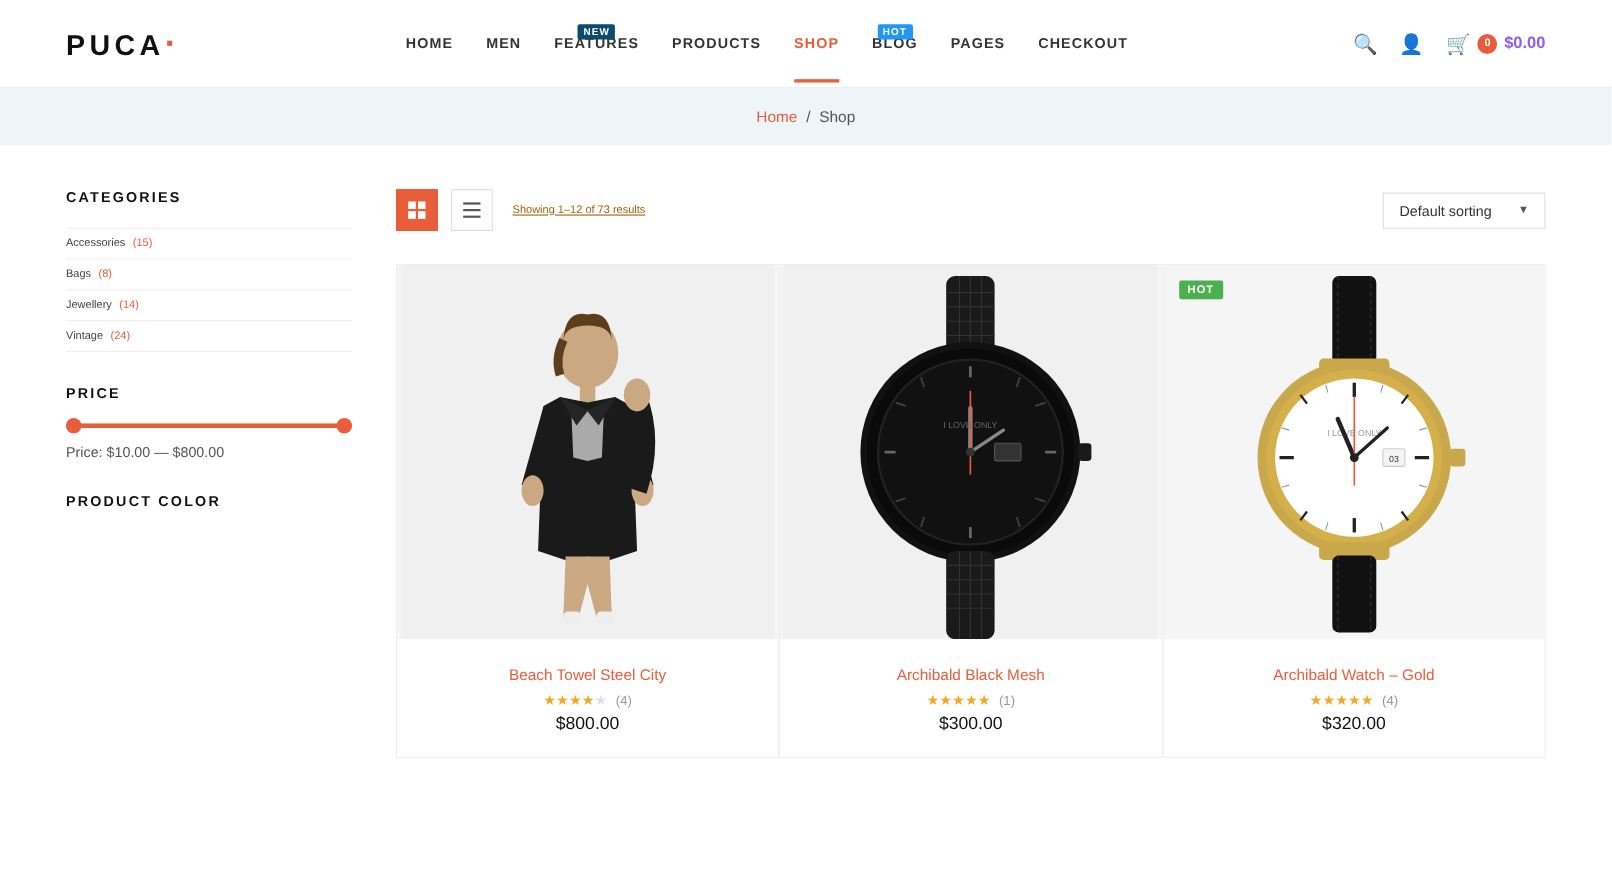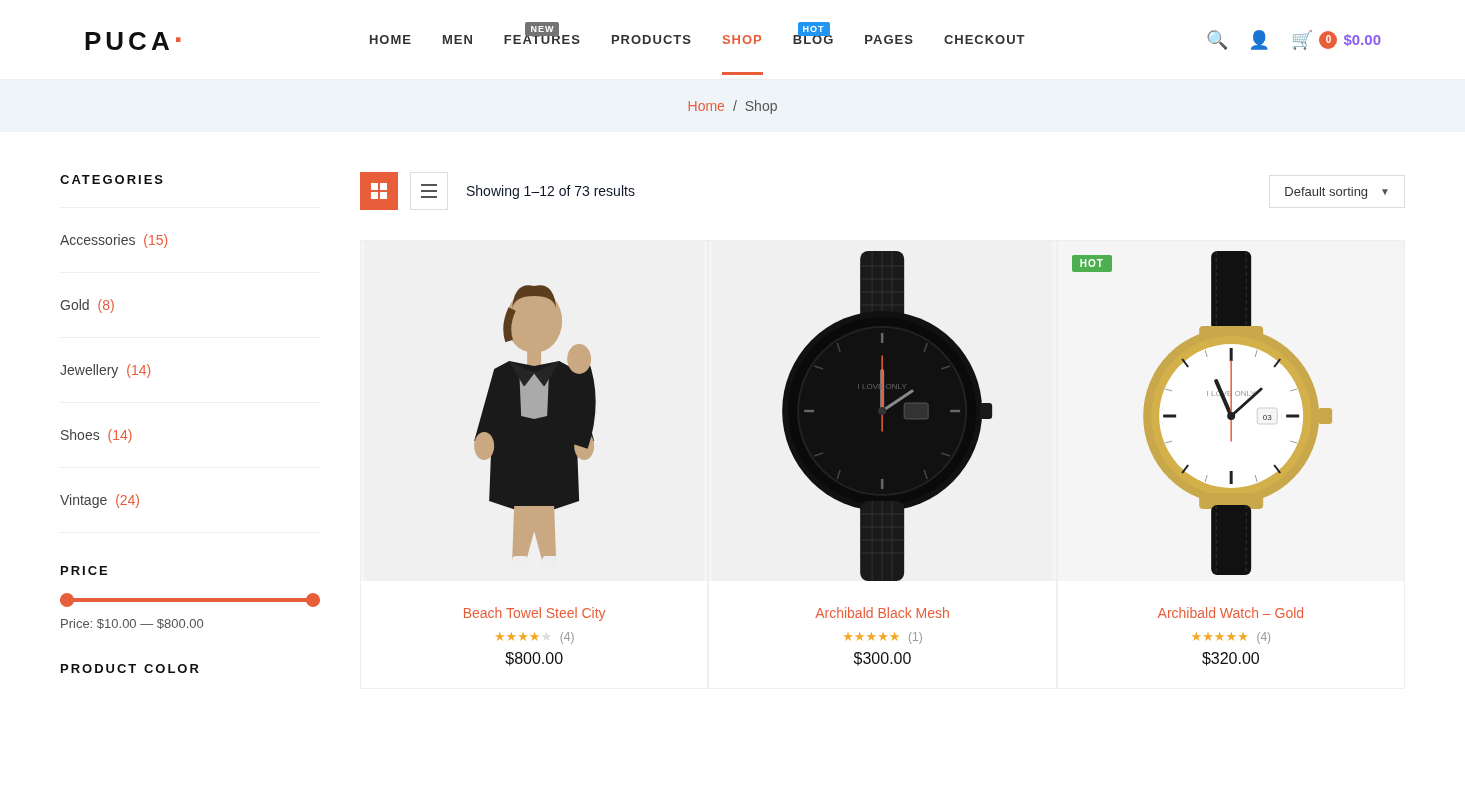--- a/index.html
+++ b/index.html
@@ -1,26 +1,26 @@
 <!DOCTYPE html>
 <html><head>
   <meta charset="utf-8">
   <style>
     * { margin: 0; padding: 0; box-sizing: border-box; }
     body { font-family: 'Helvetica Neue', Arial, sans-serif; font-size: 14px; color: #333; background: #fff; }
 
     
-    .header { display: flex; align-items: center; justify-content: space-between; padding: 0 84px; height: 80px; background: #fff; border-bottom: 1px solid #eee; position: relative; }
+    .header { display: flex; align-items: center; justify-content: space-between; padding: 0 60px; height: 80px; background: #fff; border-bottom: 1px solid #eee; position: relative; }
     .logo { font-size: 26px; font-weight: 700; letter-spacing: 4px; color: #111; position: relative; }
     .logo-dot { color: #e85d3a; font-size: 32px; }
     .nav { display: flex; align-items: center; gap: 30px; }
     .nav-item { text-decoration: none; color: #333; font-size: 13px; font-weight: 600; letter-spacing: 1px; text-transform: uppercase; position: relative; }
     .nav-item.active { color: #e85d3a; }
     .nav-item.active::after { content: ''; display: block; height: 3px; background: #e85d3a; position: absolute; bottom: -28px; left: 0; right: 0; }
-    .nav-badge { position: absolute; top: -10px; left: 50%; transform: translateX(-50%); background: #737373; color: #fff; font-size: 9px; font-weight: 700; padding: 2px 5px; border-radius: 2px; white-space: nowrap; }
+    .nav-badge { position: absolute; top: -10px; left: 50%; transform: translateX(-50%); background: #0c4a6e; color: #fff; font-size: 9px; font-weight: 700; padding: 2px 5px; border-radius: 2px; white-space: nowrap; }
     .nav-badge.hot { background: #2196f3; }
     .header-icons { display: flex; align-items: center; gap: 20px; }
     .header-icon { cursor: pointer; color: #555; font-size: 18px; }
     .cart-wrapper { display: flex; align-items: center; gap: 6px; cursor: pointer; }
     .cart-badge { background: #e85d3a; color: #fff; border-radius: 50%; width: 18px; height: 18px; font-size: 10px; display: flex; align-items: center; justify-content: center; font-weight: 700; }
     .cart-total { font-weight: 700; font-size: 15px; color: #8b5cf6; }
 
     
     .breadcrumb-bar { background: #eef4f8; padding: 18px 0; text-align: center; }
     .breadcrumb { display: inline-flex; align-items: center; gap: 8px; font-size: 14px; }
@@ -28,39 +28,39 @@
     .breadcrumb span { color: #555; }
     .breadcrumb-sep { color: #888; }
 
     
     .main { display: flex; padding: 40px 60px; gap: 40px; }
 
     
     .sidebar { width: 260px; flex-shrink: 0; }
     .sidebar-section-title { font-size: 13px; font-weight: 700; letter-spacing: 2px; text-transform: uppercase; color: #111; margin-bottom: 20px; }
     .category-list { list-style: none; margin-bottom: 30px; }
-    .category-item { padding: 24px 0; border-bottom: 1px solid #eee; font-size: 14px; color: #444; cursor: pointer; }
+    .category-item { padding: 8px 0; border-bottom: 1px solid #eee; font-size: 10px; color: #444; cursor: pointer; }
     .category-item:first-child { border-top: 1px solid #eee; }
     .category-count { color: #e85d3a; margin-left: 4px; }
     .price-section { margin-bottom: 30px; }
     .price-label { font-size: 13px; color: #555; margin-top: 14px; }
     .price-range-track { height: 4px; background: #ddd; border-radius: 2px; position: relative; margin: 14px 0 10px; }
     .price-range-fill { position: absolute; left: 0; right: 0; top: 0; height: 4px; background: #e85d3a; border-radius: 2px; }
     .price-thumb { position: absolute; top: 50%; transform: translateY(-50%); width: 14px; height: 14px; background: #e85d3a; border-radius: 50%; cursor: pointer; }
     .price-thumb-left { left: 0; }
     .price-thumb-right { right: 0; }
     .product-color-title { font-size: 13px; font-weight: 700; letter-spacing: 2px; text-transform: uppercase; color: #111; margin-top: 20px; }
 
     
     .products-area { flex: 1; }
     .products-toolbar { display: flex; align-items: center; gap: 12px; margin-bottom: 30px; }
     .view-btn { width: 38px; height: 38px; display: flex; align-items: center; justify-content: center; border: 1px solid #ddd; cursor: pointer; color: #555; font-size: 16px; }
     .view-btn.active { background: #e85d3a; border-color: #e85d3a; color: #fff; }
-    .results-text { flex: 1; font-size: 14px; color: #0f172a; margin-left: 6px; }
-    .sort-dropdown { display: flex; align-items: center; border: 1px solid #ddd; padding: 8px 14px; gap: 12px; cursor: pointer; font-size: 13px; color: #333; font-weight: 500; }
+    .results-text { flex: 1; font-size: 10px; color: #a16207; margin-left: 6px; text-decoration: underline; }
+    .sort-dropdown { display: flex; align-items: center; border: 1px solid #ddd; padding: 8px 14px; gap: 24px; cursor: pointer; font-size: 13px; color: #333; font-weight: 500; }
     .sort-arrow { font-size: 10px; color: #555; }
 
     
     .product-grid { display: grid; grid-template-columns: repeat(3, 1fr); gap: 0; }
     .product-card { border: 1px solid #eee; padding: 0; position: relative; background: #fff; cursor: pointer; }
     .product-image-wrap { background: #f5f5f5; display: flex; align-items: center; justify-content: center; height: 340px; overflow: hidden; position: relative; }
     .hot-badge { position: absolute; top: 14px; left: 14px; background: #4caf50; color: #fff; font-size: 10px; font-weight: 700; padding: 3px 8px; border-radius: 2px; letter-spacing: 1px; z-index: 2; }
     .product-info { padding: 24px 20px 20px; text-align: center; }
     .product-name { font-size: 14px; color: #e85d3a; text-decoration: none; font-weight: 500; margin-bottom: 8px; display: block; }
     .product-stars { color: #f5a623; font-size: 13px; margin-bottom: 6px; }
@@ -116,29 +116,25 @@
 <div class="main">
 
   <aside class="sidebar">
     <div class="sidebar-section-title">CATEGORIES</div>
     <ul class="category-list">
       <li class="category-item">
         <span>Accessories</span>
         <span class="category-count">(15)</span>
       </li>
       <li class="category-item">
-        <span>Gold</span>
+        <span>Bags</span>
         <span class="category-count">(8)</span>
       </li>
       <li class="category-item">
         <span>Jewellery</span>
-        <span class="category-count">(14)</span>
-      </li>
-      <li class="category-item">
-        <span>Shoes</span>
         <span class="category-count">(14)</span>
       </li>
       <li class="category-item">
         <span>Vintage</span>
         <span class="category-count">(24)</span>
       </li>
     </ul>
 
     <div class="price-section">
       <div class="sidebar-section-title">PRICE</div>

